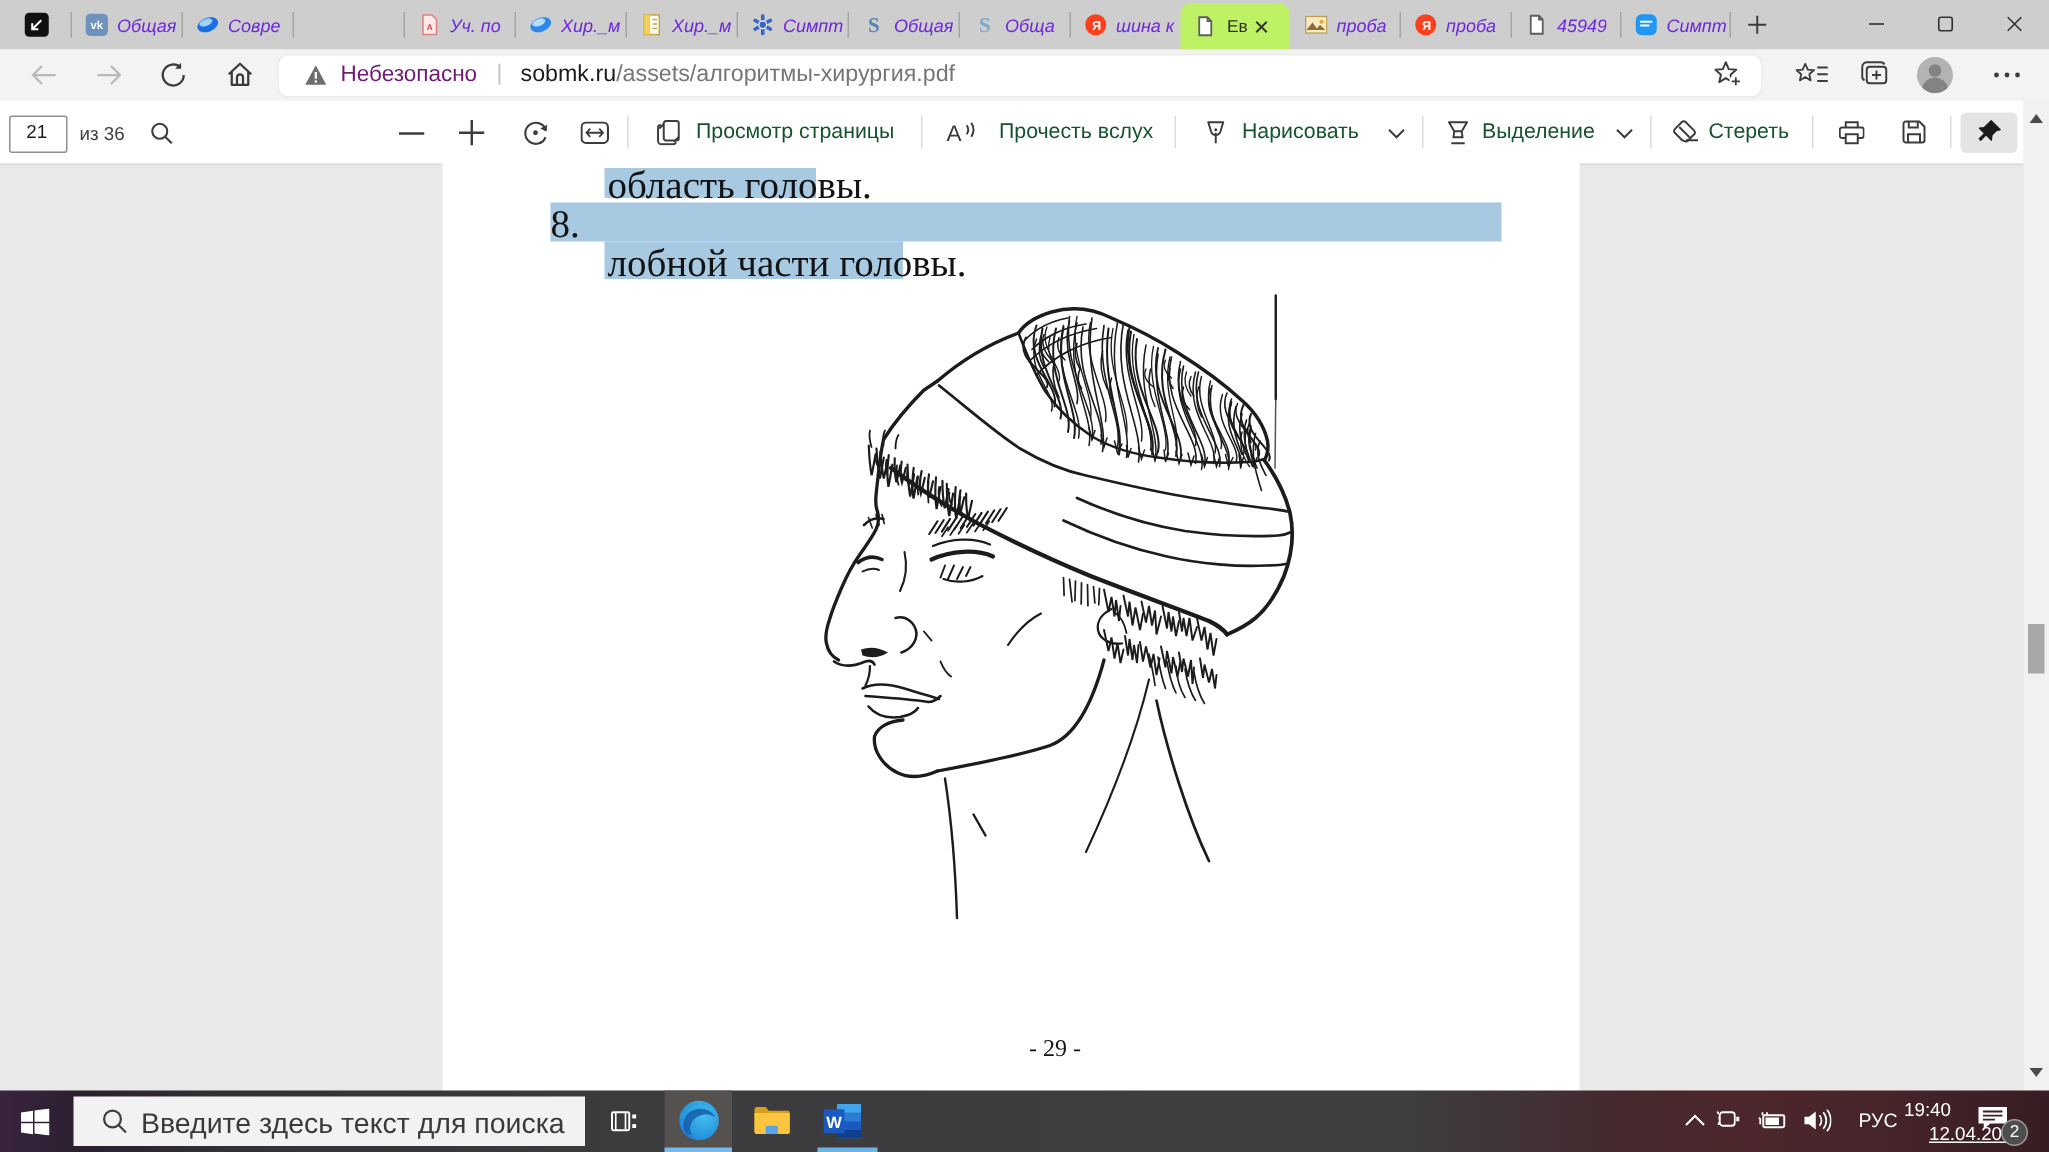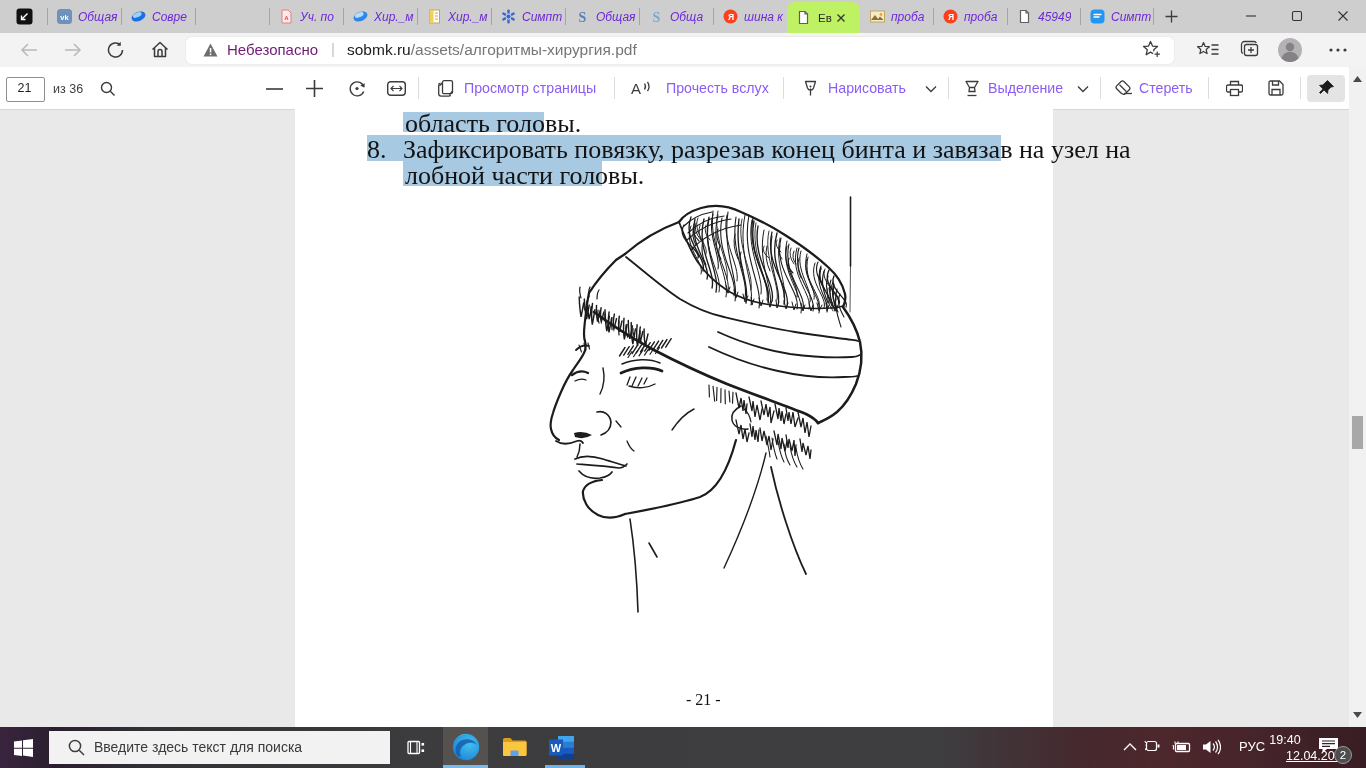--- a/index.html
+++ b/index.html
@@ -7,21 +7,21 @@
 .tsep{position:absolute;top:8px;width:1px;height:17px;background:#a5a5a5;}
 .tab{position:absolute;top:0;height:33px;}
 .tico{position:absolute;top:9px;left:9px;width:15px;height:15px;}
 .tlab{position:absolute;top:9.5px;left:30px;font-size:12px;color:#6d28d9;white-space:nowrap;overflow:hidden;font-style:italic;}
 #activetab{position:absolute;left:787px;top:2px;width:73px;height:31px;background:#bef264;border-radius:8px 8px 0 0;text-decoration:underline;}
 .wbtn{position:absolute;top:0;width:46px;height:32px;color:#444;}
 #addrbar{position:absolute;left:0;top:33px;width:1366px;height:34px;background:#f4f3f4;}
 #addrinput{position:absolute;left:186px;top:3.5px;width:988px;height:27px;background:#fff;border-radius:6px;box-shadow:0 0 0 1px #ececec;}
 #toolbar{position:absolute;left:0;top:67px;width:1349px;height:42px;background:#fff;border-bottom:1px solid #d8d8d8;}
 .sep2{position:absolute;top:10px;width:1px;height:22px;background:#dcdcdc;}
-.tbtxt{position:absolute;top:12.5px;font-size:14.2px;color:#8b5cf6;white-space:nowrap;text-align:right;}
+.tbtxt{position:absolute;top:12.5px;font-size:14.2px;color:#14532d;white-space:nowrap;text-align:right;}
 #content{position:absolute;left:0;top:110px;width:1349px;height:617px;background:#e9e9e9;}
 #page{position:absolute;left:295px;top:-2px;width:758px;height:729px;background:#fff;}
 .hl{position:absolute;background:#a7c9e2;}
 .ptxt{position:absolute;font-family:"Liberation Serif",serif;font-size:26px;color:#131313;white-space:nowrap;}
 #vscroll{position:absolute;left:1349px;top:67px;width:17px;height:660px;background:#f1f1f1;}
 #vthumb{position:absolute;left:3px;top:349px;width:11px;height:33px;background:#a8a8a8;}
 #taskbar{position:absolute;left:0;top:727px;width:1366px;height:41px;background:linear-gradient(90deg,#39243e 0px,#2a1f2e 55px,#323135 150px,#3c3b3e 420px,#3e3d40 940px,#45292e 1080px,#4d272c 1160px,#45242a 1260px,#371d23 1366px);}
 #searchbox{position:absolute;left:49px;top:731px;width:341px;height:33px;background:#f3f2f3;}
 </style></head>
 <body>
@@ -297,23 +297,22 @@
         <path d="M10.5 1.5l6 6-2.5.6-3 3-0.4 3.4-3.6-3.6L3.5 14.5l-1-1 3.6-3.5L2.5 6.4l3.4-.4 3-3z" fill="#1b1b1b" stroke="#1b1b1b" stroke-width="0.8" stroke-linejoin="round"></path>
       </svg>
   </div>
   <div id="content">
     <div id="page">
       <div class="hl" style="left:108px;top:4px;width:141px;height:20px;"></div>
       <div class="hl" style="left:72px;top:26.5px;width:634px;height:26px;"></div>
       <div class="hl" style="left:108px;top:53px;width:199px;height:25px;"></div>
       <div class="ptxt" style="left:110px;top:0.5px;">область головы.</div>
       <div class="ptxt" style="left:72px;top:26.5px;">8.</div>
-      <div class="ptxt" style="left:108px;top:26.5px;width:598px;text-align:justify;text-align-last:justify;">Зафиксировать повязку, разрезав конец бинта и завязав на узел на</div>
       <div class="ptxt" style="left:110px;top:52.5px;">лобной части головы.</div>
-      <div class="ptxt" style="left:391px;top:583px;font-size:16px;">- 21 -</div>
+      <div class="ptxt" style="left:391px;top:583px;font-size:16px;">- 29 -</div>
       <svg id="sketch" style="position:absolute;left:135px;top:77px;" width="440" height="480" viewBox="430 185 440 480" fill="none" stroke="#1c1c1c" stroke-width="1.6" stroke-linecap="round">
 <path d="M589,293 C596,282 605,271 616,260 L625,254" stroke-width="2.3"></path>
 <path d="M625,254 C640,241 660,229 679,222" stroke-width="2.3"></path>
 <path d="M679,222 C683,216 691,211 701,208 C715,204 729,206 741,212 C755,218 771,226 785,235 C801,245 816,256 828,267 C837,275 843,285 845,294 C846,299 845,303 843,307" stroke-width="2.3"></path>
 <path d="M843,307 C851,318 857,330 860,342 C863,356 861,371 856,384 C851,396 845,405 837,412 C831,417 825,420 818,423" stroke-width="2.5"></path>
 <path d="M594,312 C610,324 630,337 652,349 C675,361 700,373 727,384 C755,395 783,405 806,414 C812,417 816,420 818,423" stroke-width="2.8"></path>
 <path d="M626,257 C645,272 663,288 680,299 C695,308 710,314 724,317 C745,322 770,328 795,332 C815,335 835,338 846,339 C851,340 856,340 858,341" stroke-width="1.8"></path>
 <path d="M718,332 C740,342 765,350 790,354 C812,357 836,358 852,357 C855,357 858,356 860,355" stroke-width="1.8"></path>
 <path d="M709,347 C730,357 755,366 778,371 C800,376 826,378 844,377 C849,377 853,377 857,376" stroke-width="1.8"></path>
 <path d="M679,222 C684,235 690,250 697,261 C705,273 716,283 728,291 C740,298 756,303 772,305 C792,308 816,309 832,308 C836,308 840,307 843,306" stroke-width="1.7"></path>
@@ -593,15 +592,15 @@
         <path d="M1 1h19v11h-11l-4.5 3.5v-3.5H1z" fill="#fff"></path>
         <path d="M4 4h13M4 6.7h13M4 9.4h8" stroke="#3a2126" stroke-width="1.2"></path>
       </svg>
     <div style="position:absolute;left:1334px;top:19px;width:16px;height:16px;border-radius:50%;background:#4e4e4e;border:1px solid #9a9a9a;color:#fff;font-size:11.5px;text-align:center;line-height:16px;">2</div>
   </div>
   <div id="searchbox">
       <svg style="position:absolute;left:19px;top:8px;" width="17" height="17" viewBox="0 0 17 17">
         <circle cx="7" cy="7" r="5.6" fill="none" stroke="#3f3f3f" stroke-width="1.5"></circle>
         <path d="M11.2 11.2L16 16" stroke="#3f3f3f" stroke-width="1.5"></path>
       </svg>
-      <div style="position:absolute;left:45px;top:8px;font-size:14px;color:#3a3a3a;">Введите здесь текст для поиска</div>
+      <div style="position:absolute;left:45px;top:8px;font-size:19px;color:#3a3a3a;">Введите здесь текст для поиска</div>
     </div>
 </div>
 
 </body></html>

